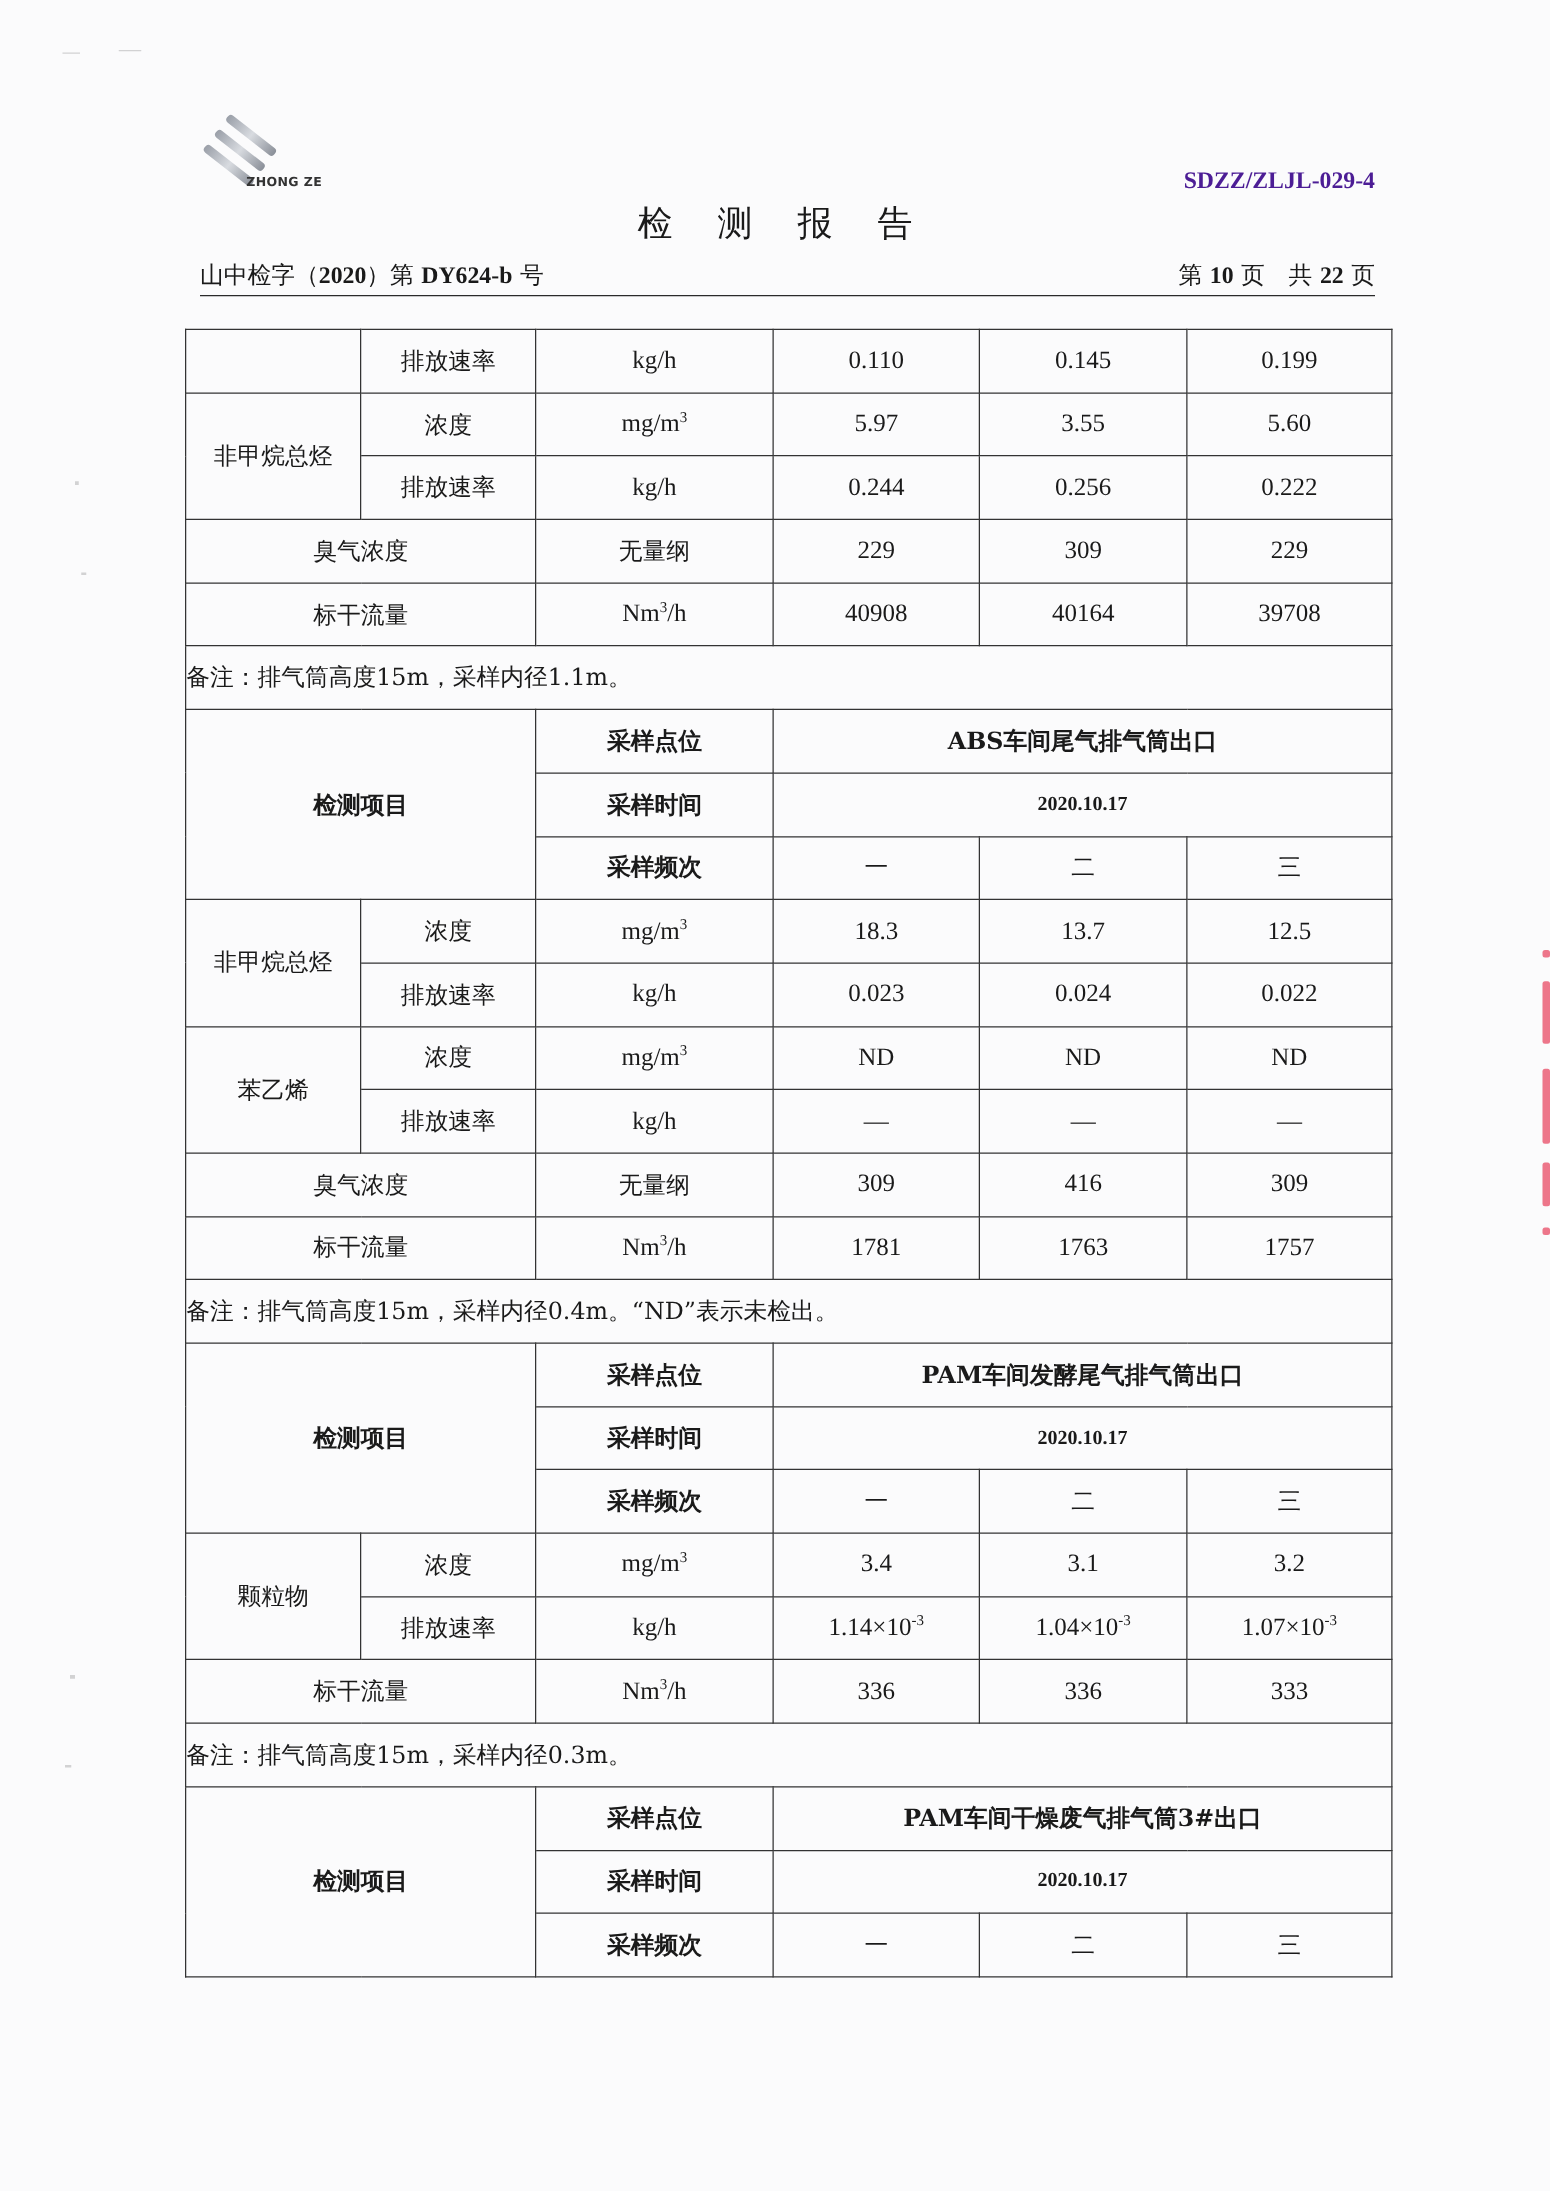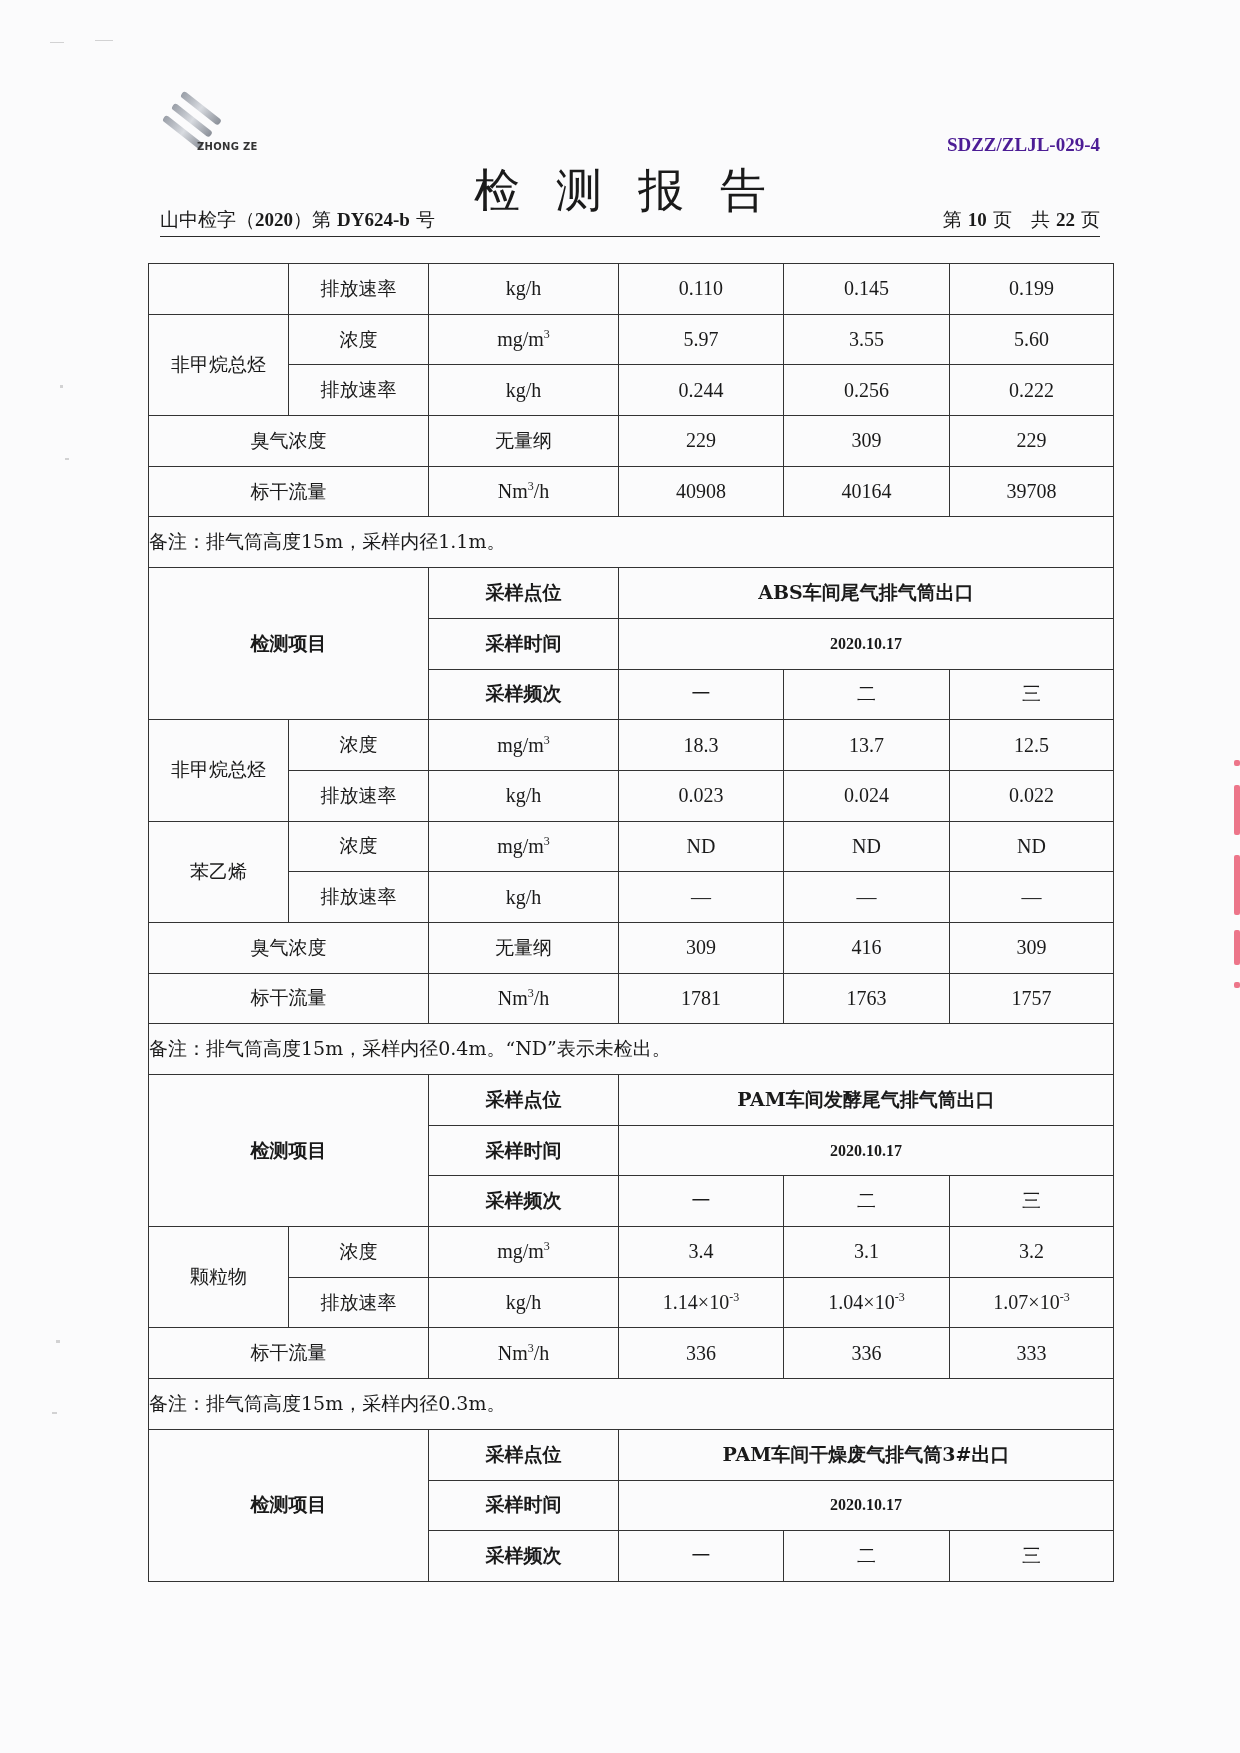--- a/index.html
+++ b/index.html
@@ -18,21 +18,21 @@
   .logo-text {
     position: absolute; left: 161px; top: 141px; font-family: "DejaVu Sans", "Liberation Sans", sans-serif;
     font-size: 10px; font-weight: bold; color: #333; letter-spacing: 0.3px; margin-left: 36px;
   }
   .doc-code {
     position: absolute; right: 140px; top: 134px; font-family: "Liberation Serif", serif;
     font-weight: bold; font-size: 19px; color: #4c1d95;
   }
   .title {
     position: absolute; left: 0; width: 1240px; top: 160px; text-align: center;
-    font-size: 46px; letter-spacing: 36px; padding-left: 36px; box-sizing: border-box;
+    font-size: 28px; letter-spacing: 36px; padding-left: 36px; box-sizing: border-box;
     font-family: "DejaVu Serif", serif;
   }
   .subheader {
     position: absolute; left: 160px; right: 140px; top: 208px; height: 28px;
     border-bottom: 1.5px solid #2a2a2a;
     font-size: 19px;
   }
   .subheader .left { position: absolute; left: 0; bottom: 3px; margin-top: 32px; }
   .subheader .right { position: absolute; right: 0; bottom: 3px; }
   .subheader b { font-family: "Liberation Serif", serif; font-weight: bold; }

